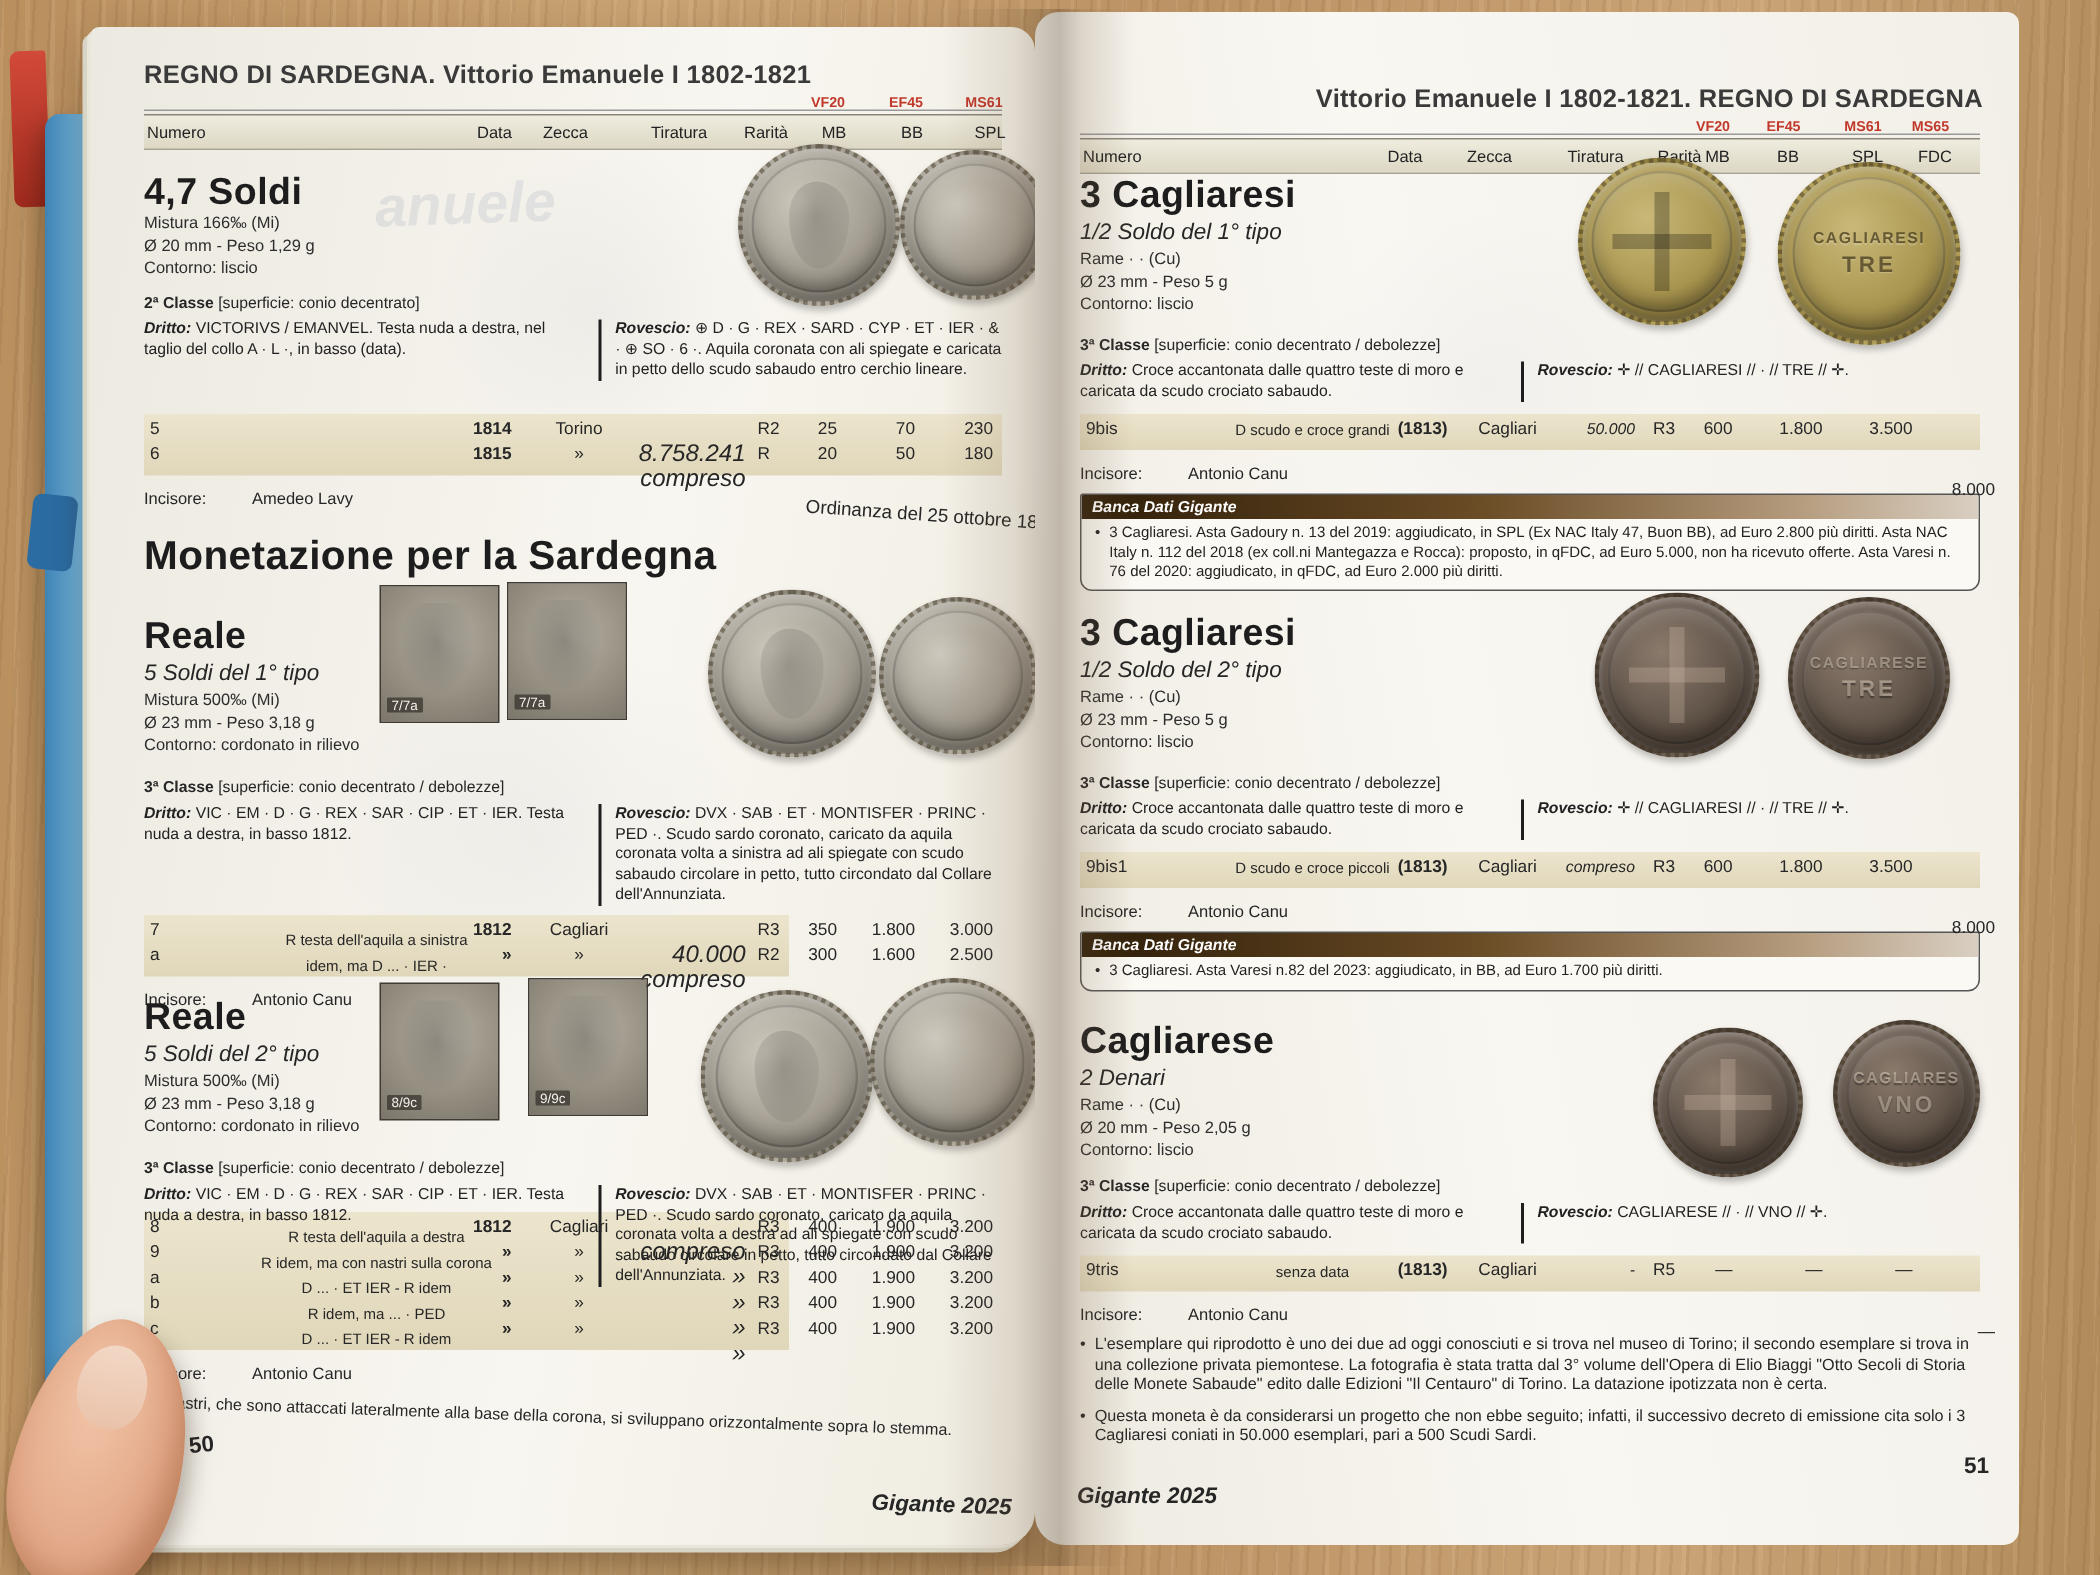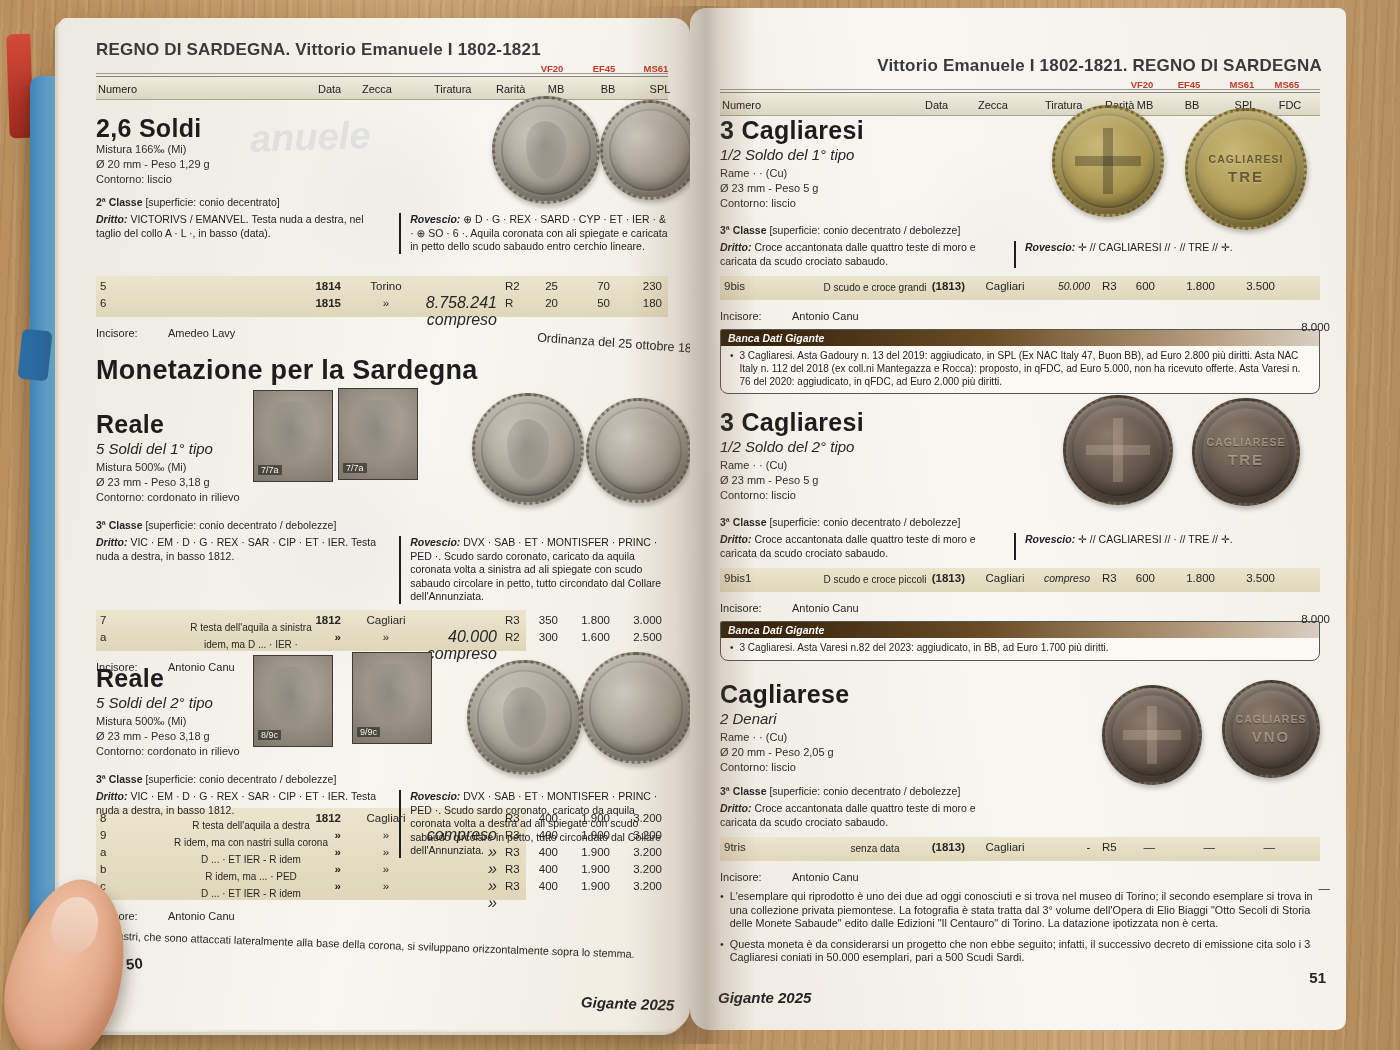--- a/index.html
+++ b/index.html
@@ -164,21 +164,21 @@
         <span class="bh red c" style="left:488px; width:40px;">EF45</span>
         <span class="bh red c" style="left:540px; width:40px;">MS61</span>
       </div>
 
       <div class="coin silver" style="left:432px; top:78px; width:108px; height:108px;">
           <div class="bust"></div>
         </div>
       <div class="coin silver" style="left:540px; top:82px; width:100px; height:100px;"></div>
 
       <div class="sec" style="left:36px; top:96px; width:572px;">
-        <div class="sec-title">2,6 Soldi</div>
+        <div class="sec-title">4,7 Soldi</div>
         <div class="spec">Mistura 166‰ (Mi)</div>
         <div class="spec">Ø 20 mm - Peso 1,29 g</div>
         <div class="spec">Contorno: liscio</div>
         <div class="classe"><b>2ª Classe</b> <span>[superficie: conio decentrato]</span></div>
         <div class="drblock">
           <div class="dr-l"><span class="dr-label">Dritto:</span> <span>VICTORIVS / EMANVEL. Testa nuda a destra, nel taglio del collo A · L ·, in basso (data).</span></div>
           <div class="dr-r"><span class="dr-label">Rovescio:</span> <span>⊕ D · G · REX · SARD · CYP · ET · IER · &amp; · ⊕ SO · 6 ·. Aquila coronata con ali spiegate e caricata in petto dello scudo sabaudo entro cerchio lineare.</span></div>
         </div>
         <div class="tband" style="margin-top:22px;">
           <div class="trow">
@@ -468,20 +468,21 @@
 
       <div class="sec" style="left:30px; top:672px; width:600px;">
         <div class="sec-title">Cagliarese</div>
         <div class="subtitle">2 Denari</div>
         <div class="spec" style="width:330px;">Rame · · (Cu)</div>
         <div class="spec" style="width:330px;">Ø 20 mm - Peso 2,05 g</div>
         <div class="spec" style="width:330px;">Contorno: liscio</div>
         <div class="classe" style="margin-top:10px;"><b>3ª Classe</b> <span>[superficie: conio decentrato / debolezze]</span></div>
         <div class="drblock">
           <div class="dr-l"><span class="dr-label">Dritto:</span> <span>Croce accantonata dalle quattro teste di moro e caricata da scudo crociato sabaudo.</span></div>
+          <div class="dr-r"><span class="dr-label">Rovescio:</span> <span>CAGLIARESE // · // VNO // ✛.</span></div>
         </div>
         <div class="tband">
           <div class="trow">
             <span class="c-n">9tris</span>
             <span class="c-desc">senza data</span>
             <span class="c-data">(1813)</span>
             <span class="c-zecca">Cagliari</span>
             <span class="c-tir">-</span>
             <span class="c-rar">R5</span>
             <span class="c-mb">—</span>

